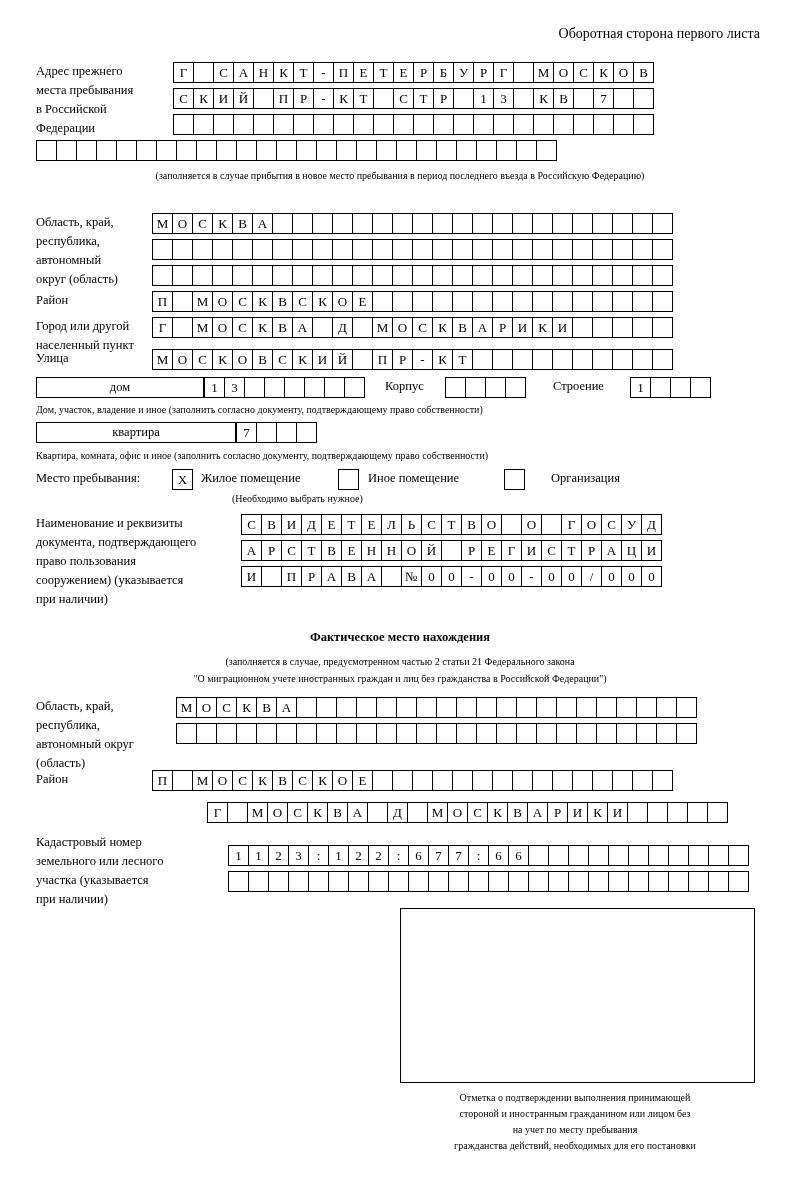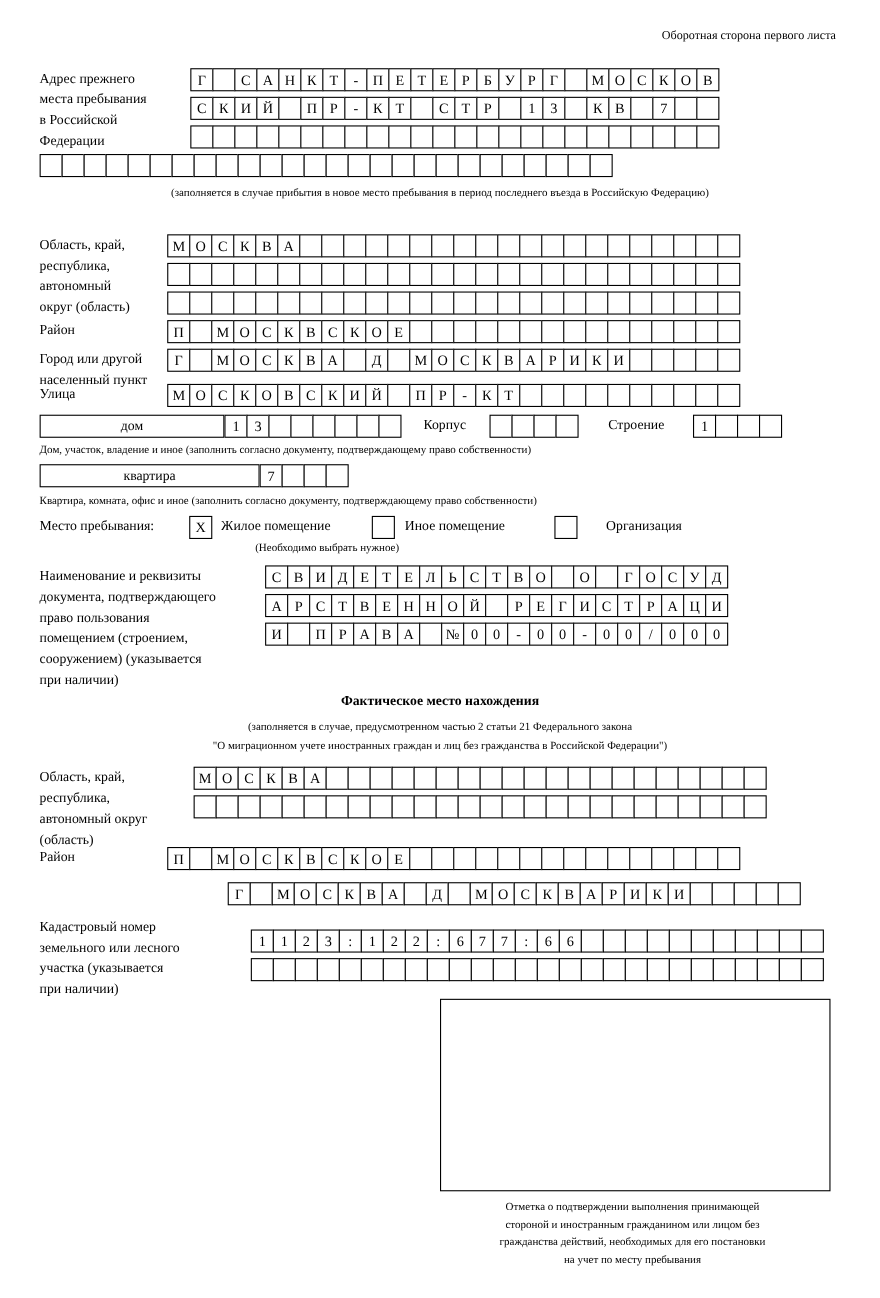--- a/index.html
+++ b/index.html
@@ -16,21 +16,21 @@
     overflow: hidden;
   }
   .page {
     position: relative;
     width: 800px;
     height: 1180px;
   }
   .abs { position: absolute; }
 
   .hdr-right {
-    font-size: 11px;
+    font-size: 14px;
     text-align: right;
   }
   .lbl {
     font-size: 12.5px;
     line-height: 19px;
   }
   .lbl-sm {
     font-size: 10px;
     line-height: 16px;
   }
@@ -437,21 +437,20 @@
   <div class="abs chk" style="left:338px; top:469px;"></div>
   <div class="abs lbl" style="left:368px; top:469px;">Иное помещение</div>
   <div class="abs chk" style="left:504px; top:469px;"></div>
   <div class="abs lbl" style="left:551px; top:469px;">Организация</div>
   <div class="abs lbl-sm" style="left:232px; top:491px;">(Необходимо выбрать нужное)</div>
 
   <div class="abs lbl" style="left:36px; top:514px; width:210px;">
     <div>Наименование и реквизиты</div>
     <div>документа, подтверждающего</div>
     <div>право пользования</div>
-    <div>помещением (строением,</div>
     <div>сооружением) (указывается</div>
     <div>при наличии)</div>
   </div>
   <div class="abs cells" id="s2-doc-1" style="left:241px; top:514px;">
       <div class="cell">С</div>
       <div class="cell">В</div>
       <div class="cell">И</div>
       <div class="cell">Д</div>
       <div class="cell">Е</div>
       <div class="cell">Т</div>
@@ -704,17 +703,17 @@
       <div class="cell"></div>
       <div class="cell"></div>
       <div class="cell"></div>
       <div class="cell"></div>
     </div>
 
   <div class="abs bigbox" style="left:400px; top:908px; width:355px; height:175px;"></div>
   <div class="abs lbl-sm center" style="left:385px; top:1090px; width:380px;">
     <div>Отметка о подтверждении выполнения принимающей</div>
     <div>стороной и иностранным гражданином или лицом без</div>
+    <div>на учет по месту пребывания</div>
     <div>гражданства действий, необходимых для его постановки</div>
-    <div>на учет по месту пребывания</div>
   </div>
 
 </div>
 
 </body></html>

